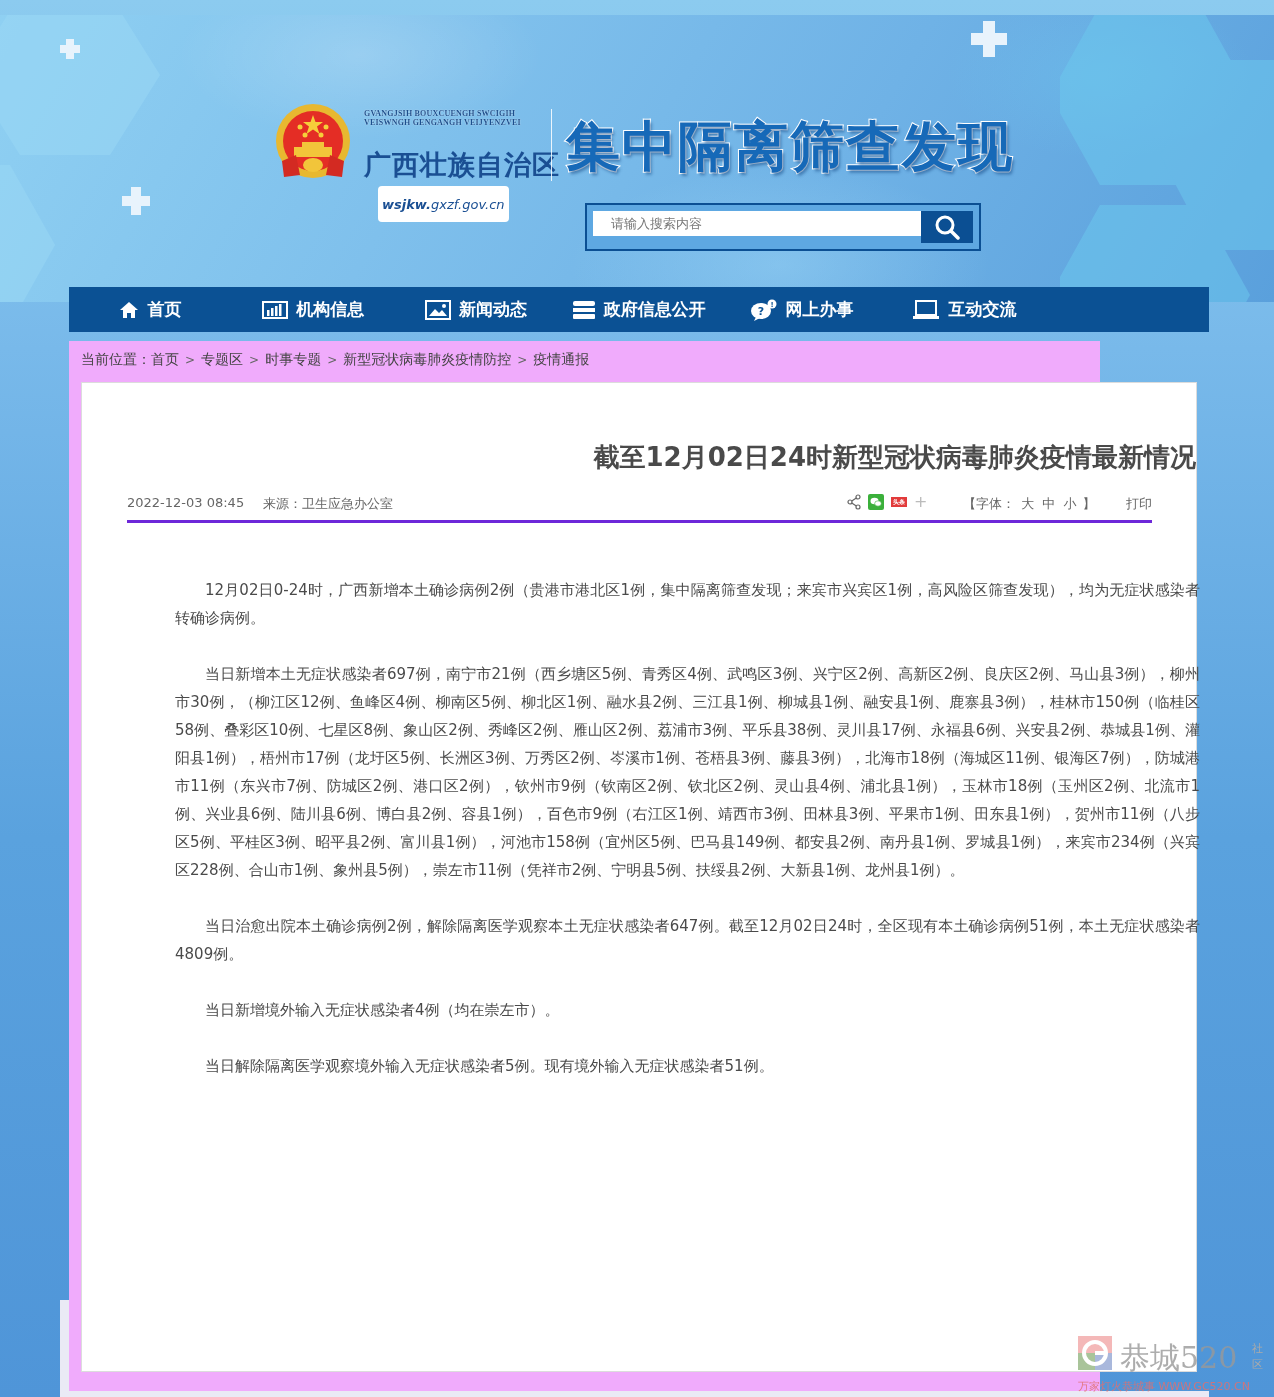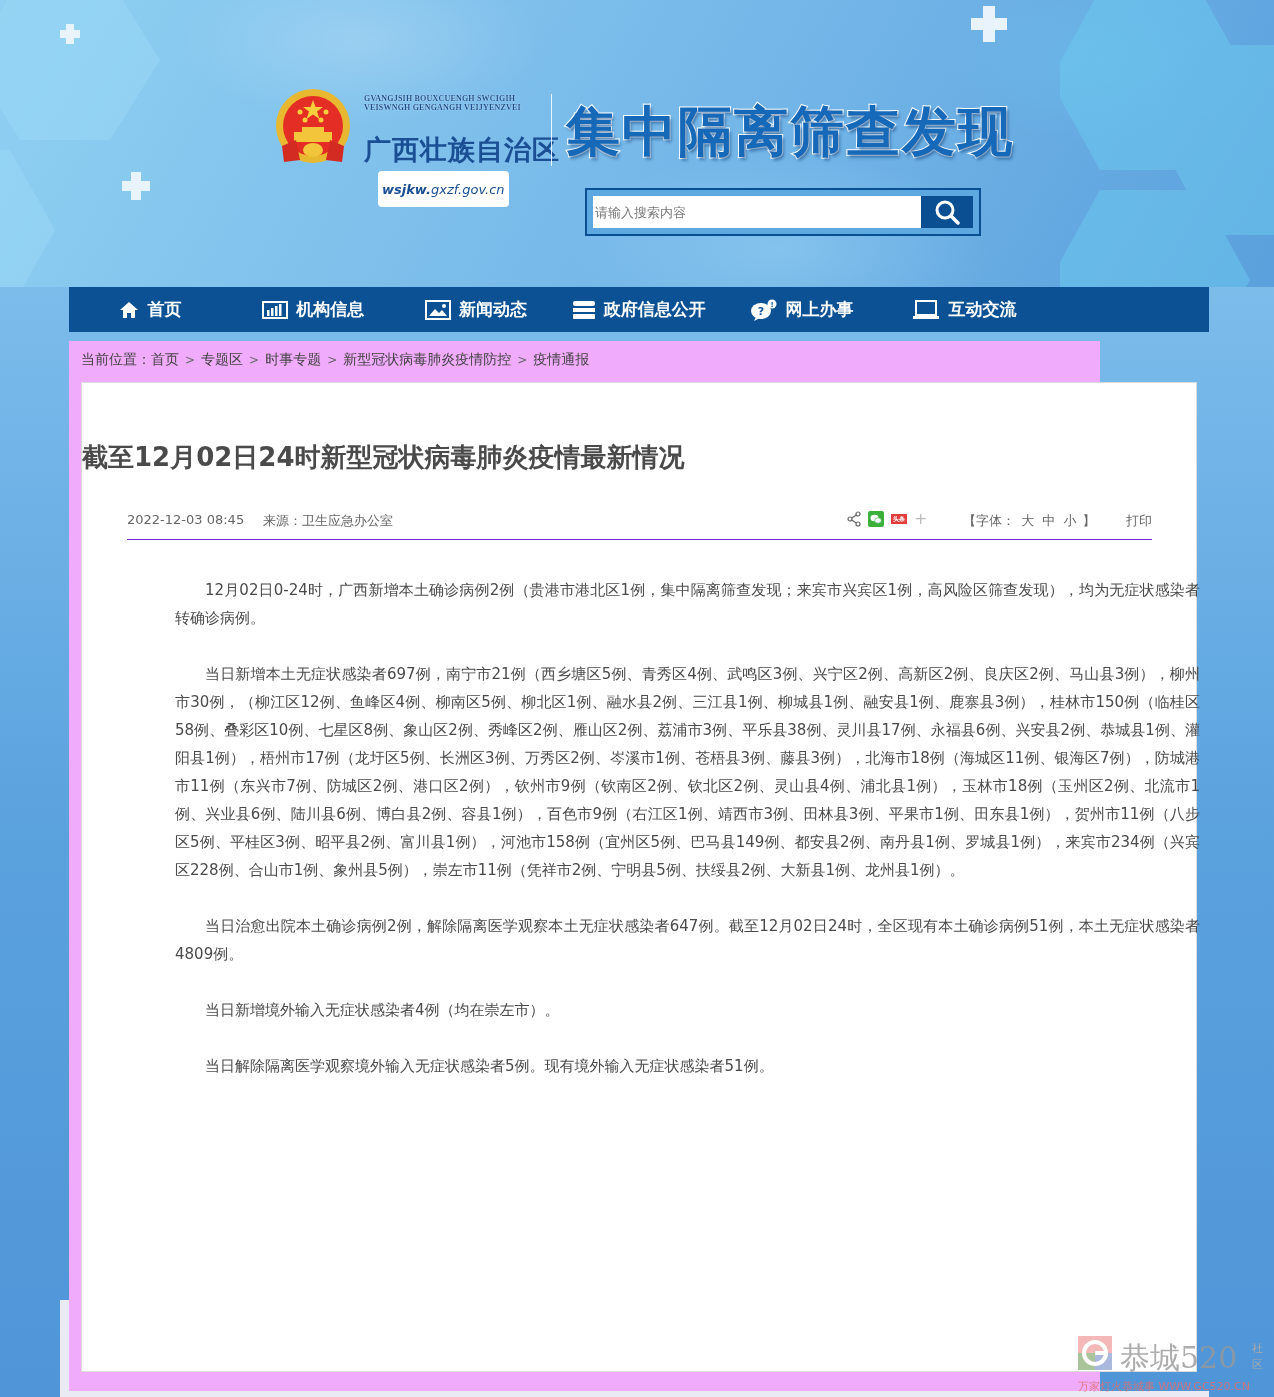--- a/index.html
+++ b/index.html
@@ -3,21 +3,21 @@
 <meta charset="utf-8">
 <style>
   * { box-sizing: border-box; margin: 0; padding: 0; }
   html, body { width: 1274px; height: 1397px; overflow: hidden; }
   body {
     font-family: "DejaVu Sans", "Liberation Sans", sans-serif;
     background: linear-gradient(180deg, #8ccbef 0%, #78b9ea 25%, #5aa2de 60%, #4f95d8 100%);
     position: relative;
   }
   .hero {
-    position: absolute; left: 0; top: 0; width: 1274px; height: 287px;
+    position: absolute; left: 0; top: 15px; width: 1274px; height: 287px;
     background:
       radial-gradient(ellipse 260px 120px at 360px 40px, rgba(255,255,255,0.18), transparent 70%),
       radial-gradient(ellipse 300px 140px at 780px 250px, rgba(170,225,250,0.35), transparent 70%),
       radial-gradient(ellipse 220px 120px at 1100px 60px, rgba(110,200,240,0.35), transparent 70%),
       linear-gradient(120deg, #8fd0f2 0%, #7fc0ec 35%, #6fb2e6 65%, #5aa0dc 100%);
     overflow: hidden;
   }
   .hex { position: absolute; opacity: 0.55; }
   .plus { position: absolute; }
   .plus::before, .plus::after { content: ""; position: absolute; background: #e8f3fc; }
@@ -58,22 +58,22 @@
     paint-order: stroke fill;
     text-shadow: 2px 3px 3px rgba(10,60,120,0.45);
     white-space: nowrap;
   }
   .search-wrap {
     position: absolute; left: 585px; top: 188px; width: 396px; height: 48px;
     border: 2px solid #0b4f93; background: #5ea8e2; padding: 6px;
   }
   .search-inner { display: flex; width: 100%; height: 100%; }
   .search-input {
-    flex: 1; border: none; outline: none; background: #fff; height: 32px;
-    font-size: 13px; color: #666; padding: 0 2px;
+    flex: 1; border: none; outline: none; background: #fff; height: 25px;
+    font-size: 13px; color: #666; padding: 0 18px;
     font-family: "DejaVu Sans", sans-serif;
   }
   .search-input::placeholder { color: #777; }
   .search-btn {
     width: 52px; height: 32px; background: #0b4f93; border: none;
     display: flex; align-items: center; justify-content: center; cursor: pointer;
   }
 
   .nav {
     position: absolute; left: 69px; top: 287px; width: 1140px; height: 45px;
@@ -96,26 +96,26 @@
     position: absolute; left: 12px; top: 10px; font-size: 14px; color: #444; white-space: nowrap;
     display: flex; align-items: center;
   }
   .breadcrumb a { color: #444; text-decoration: none; cursor: pointer; }
   .breadcrumb .sep { color: #666; margin: 0 6px; font-size: 12px; }
   .article {
     position: absolute; left: 12px; top: 41px; width: 1116px; height: 990px;
     border: 1px solid #dcdcdc; background: #fff;
   }
   .article-title {
-    position: absolute; left: 0; top: 57px; width: 100%; text-align: left;
+    position: absolute; left: 0; top: 57px; width: 100%; text-align: right;
     font-size: 26px; font-weight: bold; color: #4a4a4a; letter-spacing: 0px;
   }
   .meta {
-    position: absolute; left: 45px; top: 129px; width: 1025px; height: 28px;
-    border-bottom: 1px solid #6d28d9; font-size: 13px; color: #666;
+    position: absolute; left: 45px; top: 112px; width: 1025px; height: 28px;
+    border-bottom: 3px solid #6d28d9; font-size: 13px; color: #666;
   }
   .meta .date { position: absolute; left: 0; top: 0; }
   .meta .source { position: absolute; left: 136px; top: 0; }
   .meta .share { position: absolute; left: 720px; top: -1px; display: flex; align-items: center; gap: 7px; }
   .meta .fontsize { position: absolute; left: 836px; top: 0; white-space: nowrap; }
   .meta .fontsize .fs-opt { cursor: pointer; margin: 0 2px; }
   .meta .print { position: absolute; right: 0; top: 0; cursor: pointer; }
   .content {
     position: absolute; left: 45px; top: 193px; width: 1025px;
     font-size: 15px; line-height: 28px; color: #4a4a4a; text-align: justify; margin-left: 48px;

